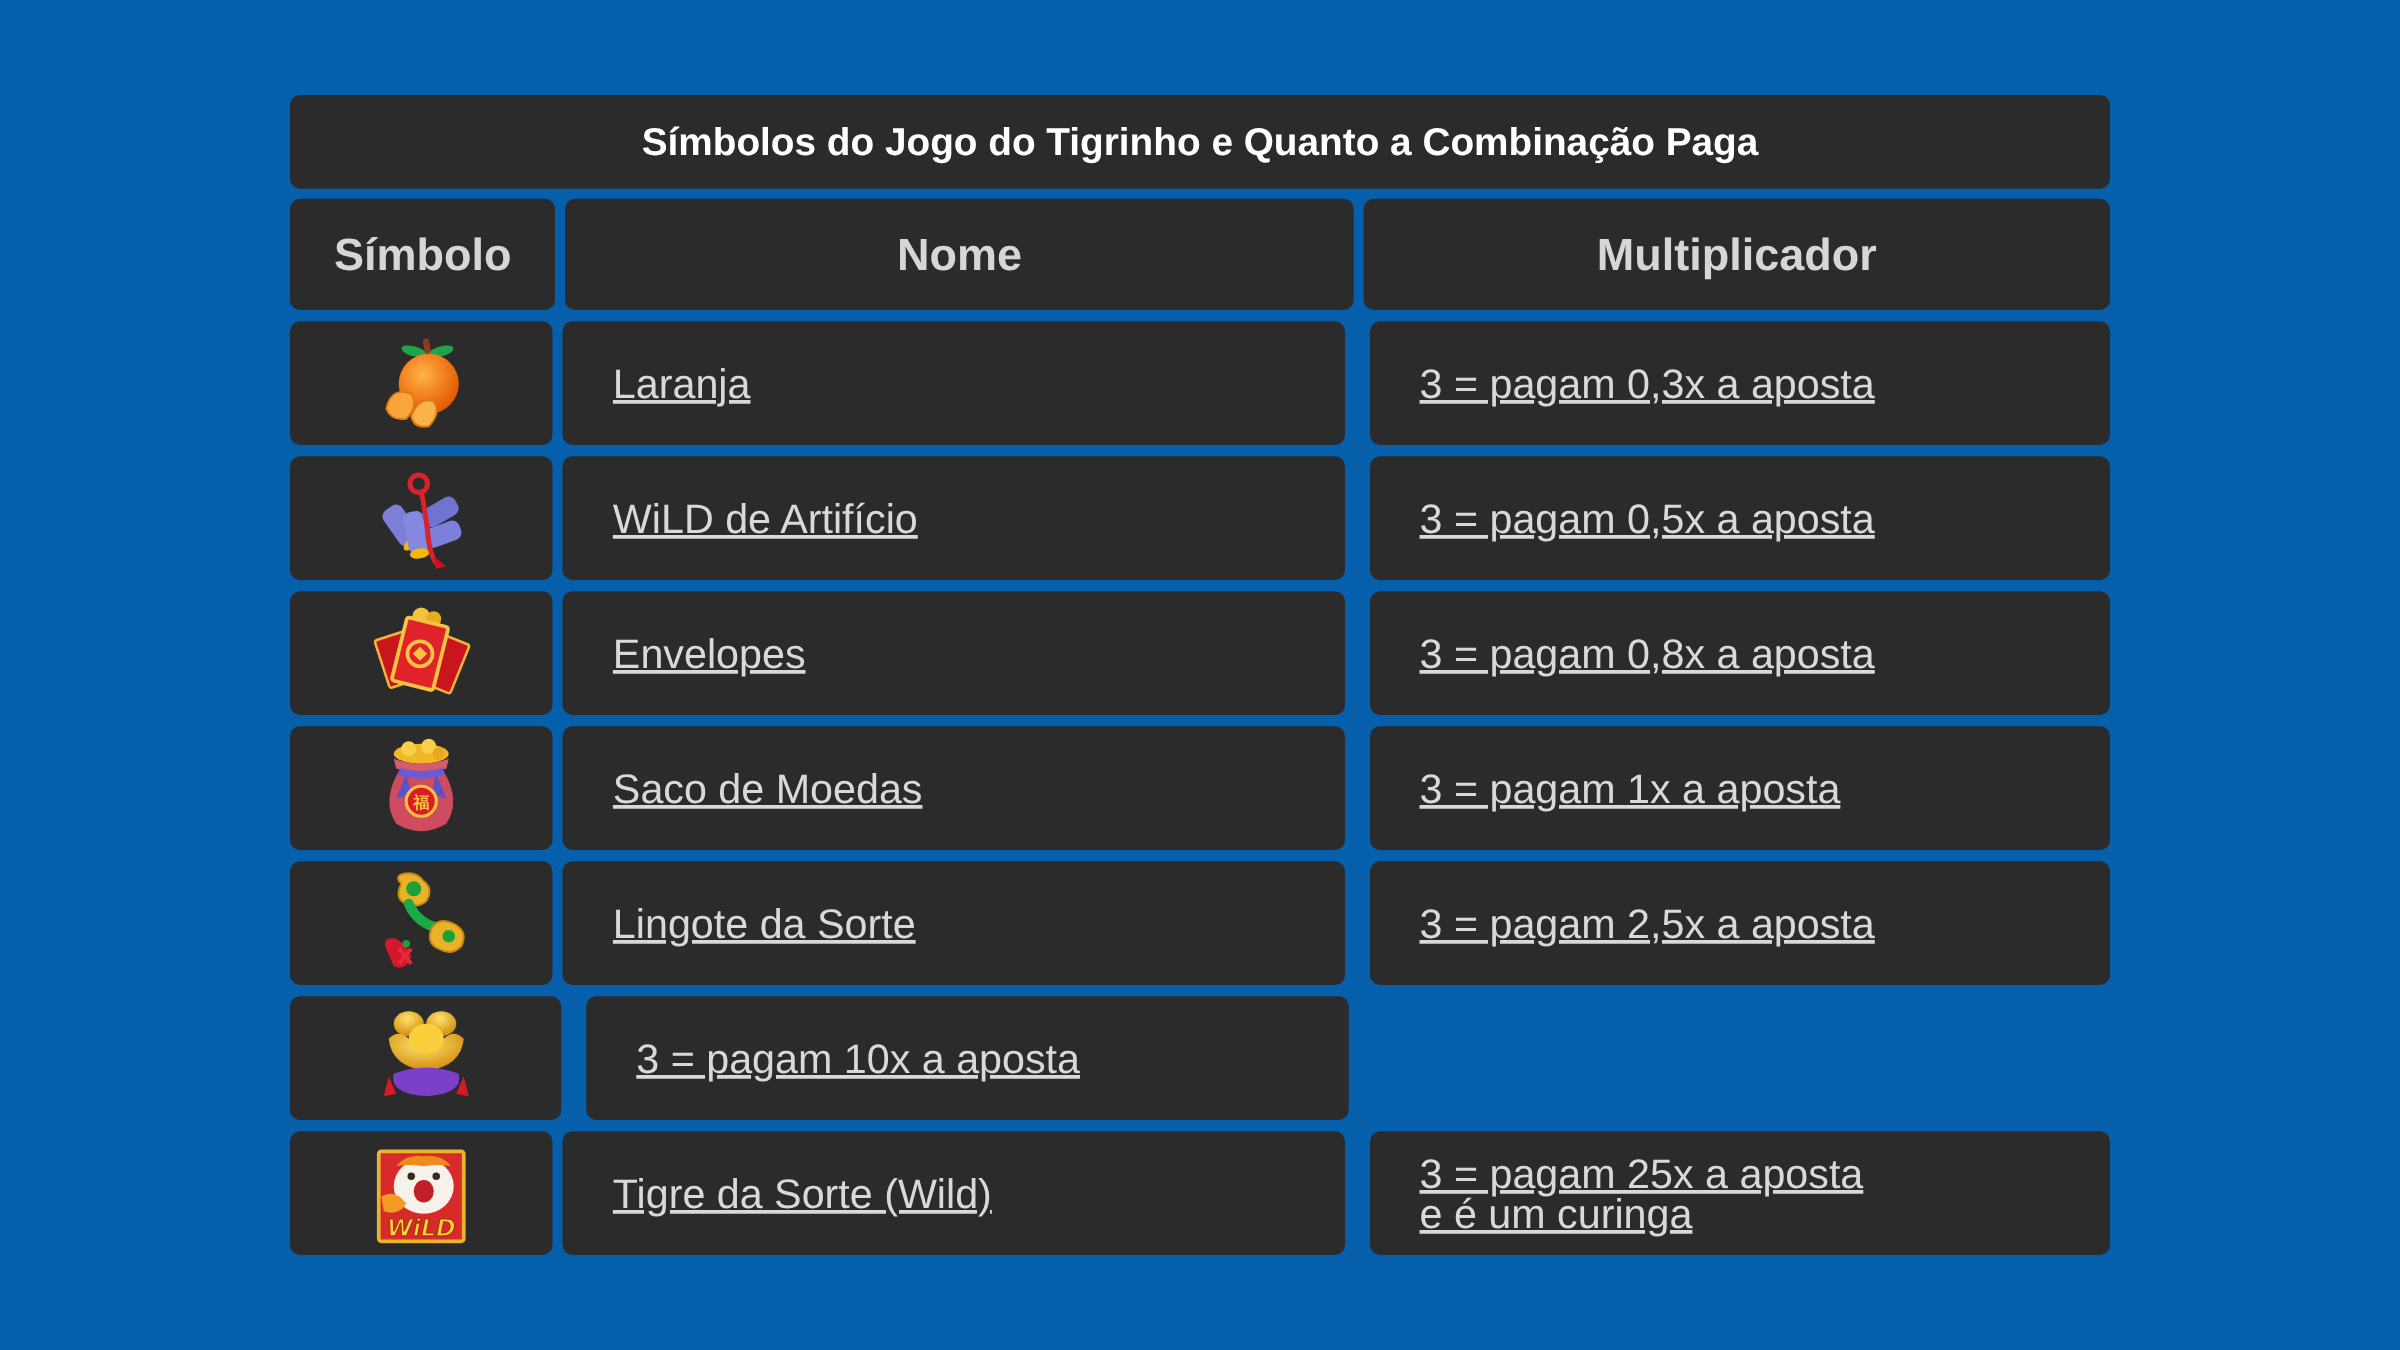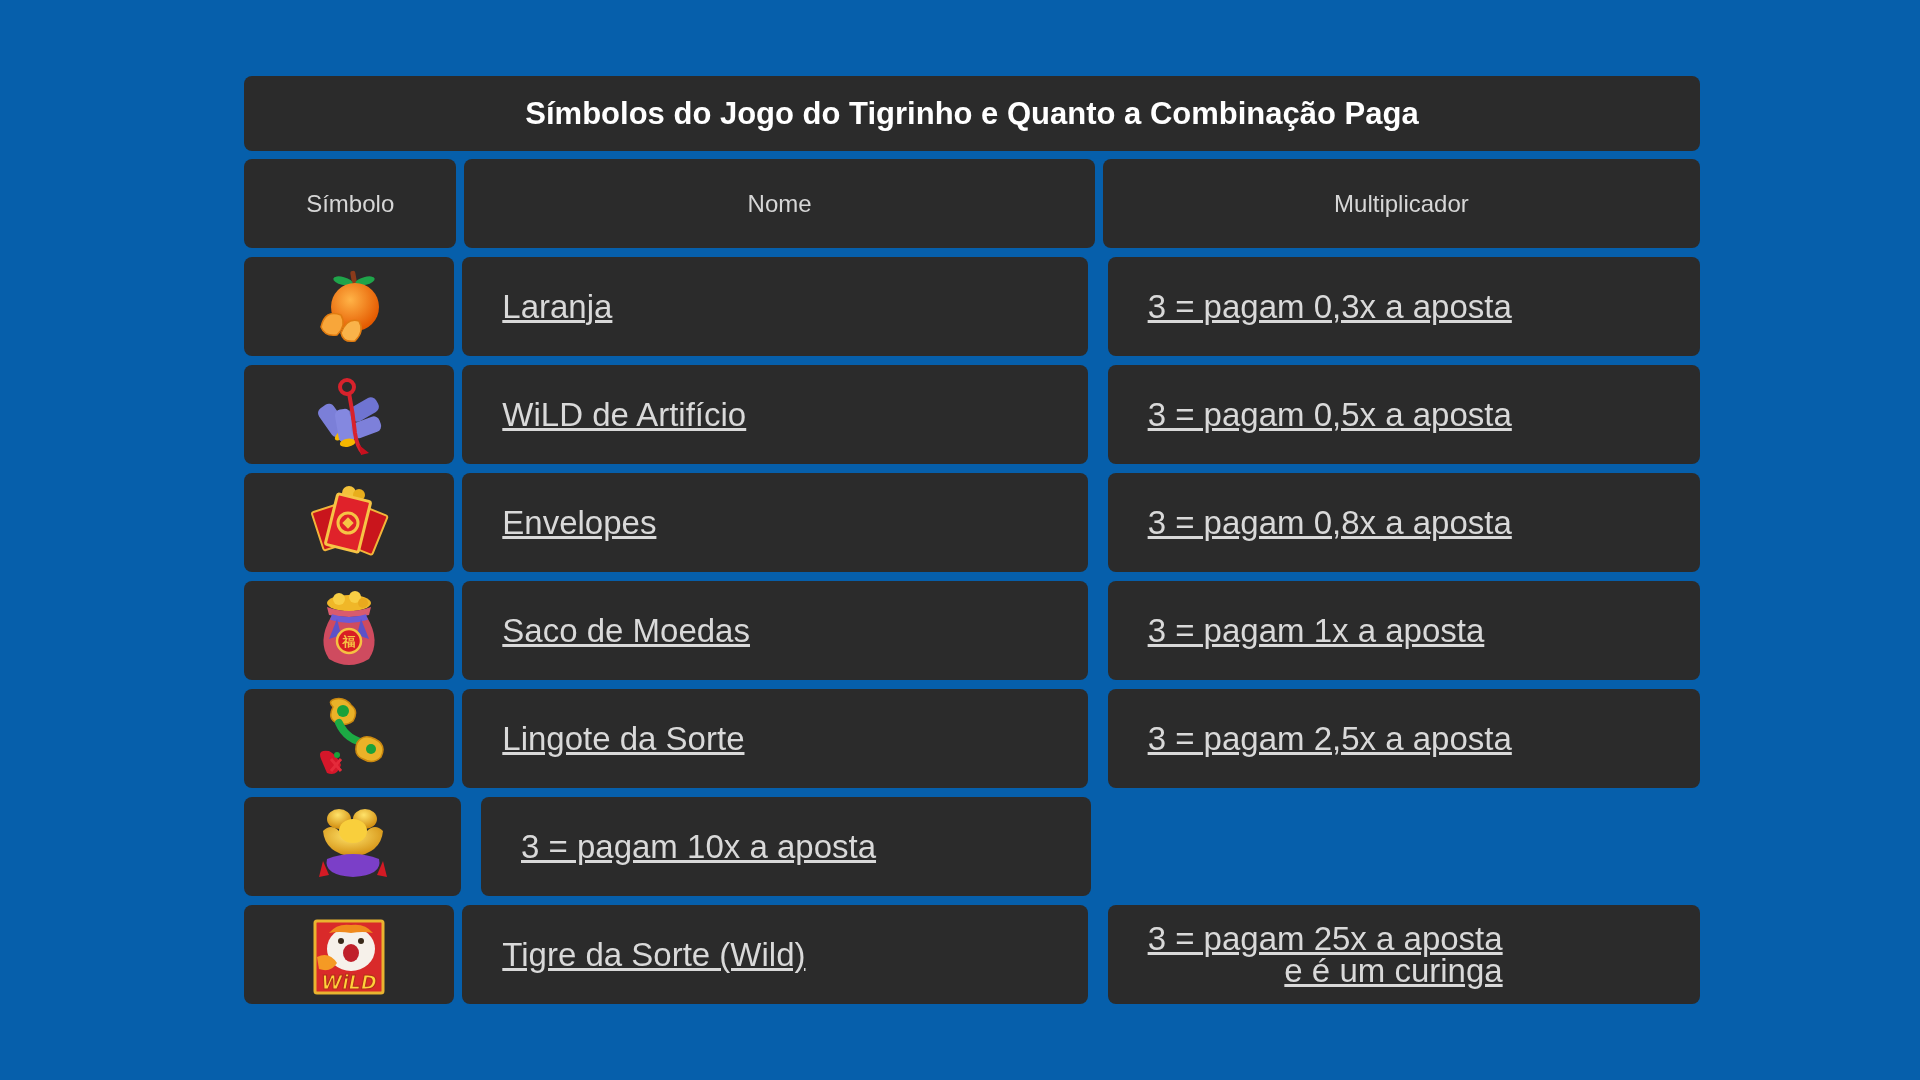--- a/index.html
+++ b/index.html
@@ -3,41 +3,41 @@
   <meta charset="utf-8">
   <style>
     html, body { margin: 0; padding: 0; }
     body {
       width: 1920px; height: 1080px; overflow: hidden;
       background: #065fab;
       font-family: "Liberation Sans", "DejaVu Sans", sans-serif;
       position: relative;
     }
     .table {
-      position: absolute; left: 244px; top: 76px; width: 1456px;
+      position: absolute; left: 232px; top: 76px; width: 1456px;
     }
     .title-bar {
       height: 75px; background: #2b2b2b; border-radius: 8px;
       display: flex; align-items: center; justify-content: center;
       color: #ffffff; font-weight: bold; font-size: 31px;
     }
     .row {
       display: flex; gap: 8px; margin-top: 8px;
     }
     .row.header { height: 89px; }
     .row.body { height: 99px; margin-top: 9px; }
     .cell {
       background: #2b2b2b; border-radius: 8px;
       display: flex; align-items: center;
       color: #d9d9d9; font-size: 33px;
     }
     .c1 { width: 217px; justify-content: center; }
     .c2 { width: 644px; }
-    .c3 { width: 610px; text-align: right; }
-    .header .cell { justify-content: center; font-weight: normal; font-size: 24px; color: #d6d6d6; }
+    .c3 { width: 610px; }
+    .header .cell { justify-content: center; font-weight: bold; font-size: 36px; color: #d6d6d6; }
     .body .c2, .body .c3 { padding-left: 40px; box-sizing: border-box; text-decoration: underline; }
     .mult { line-height: 32px; white-space: pre-line; margin-left: 12px; }
     .sym { width: 84px; height: 84px; }
   </style>
 </head>
 <body>
 
 <div class="table">
   <div class="title-bar">Símbolos do Jogo do Tigrinho e Quanto a Combinação Paga</div>
 

